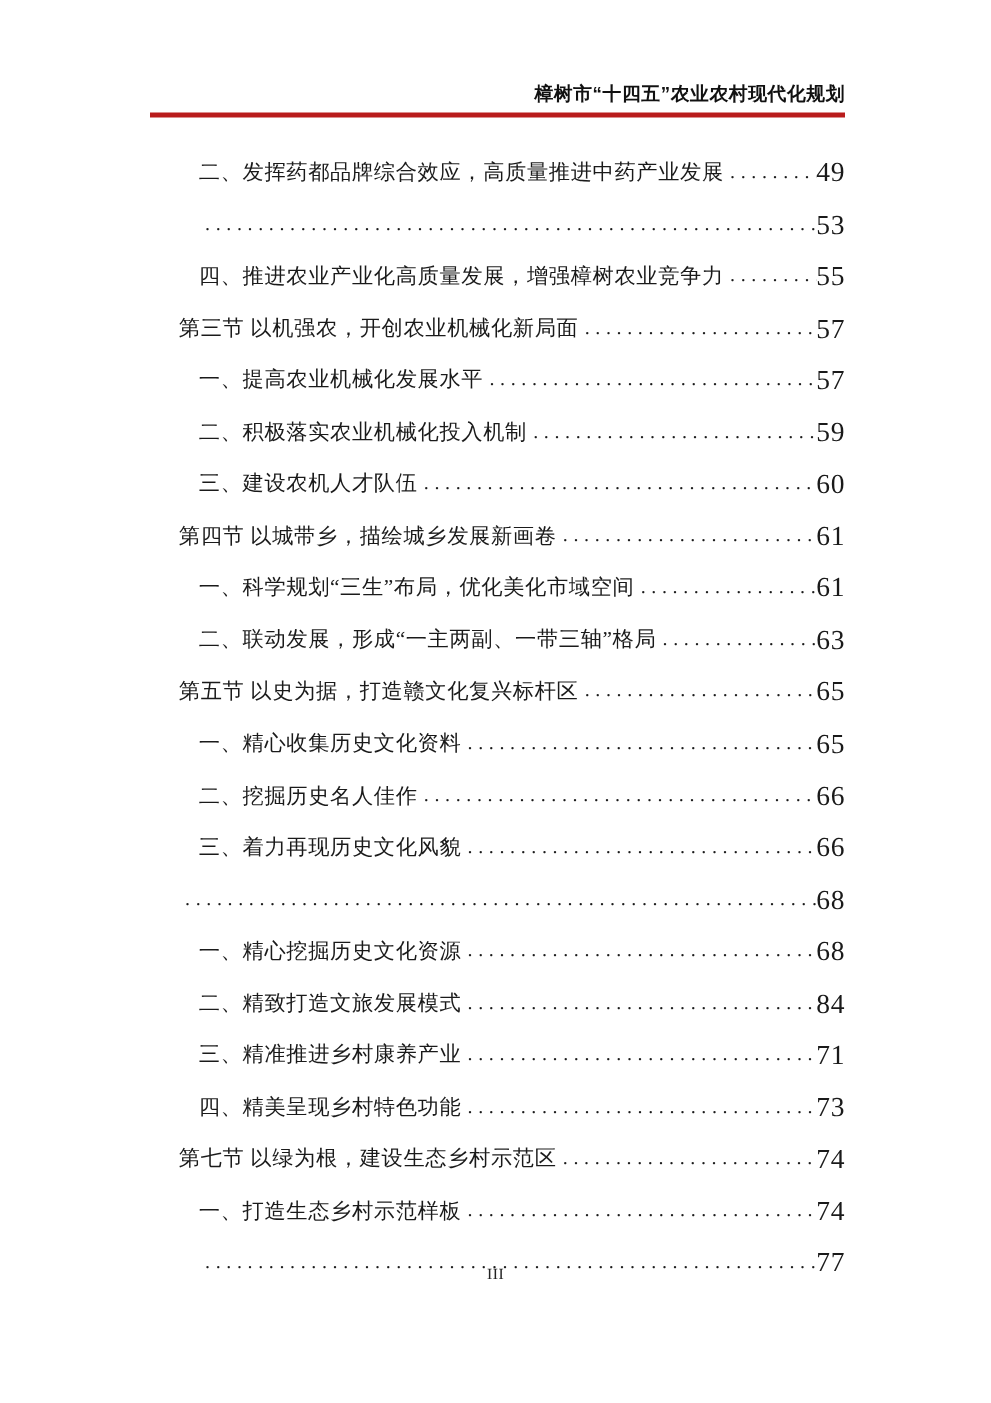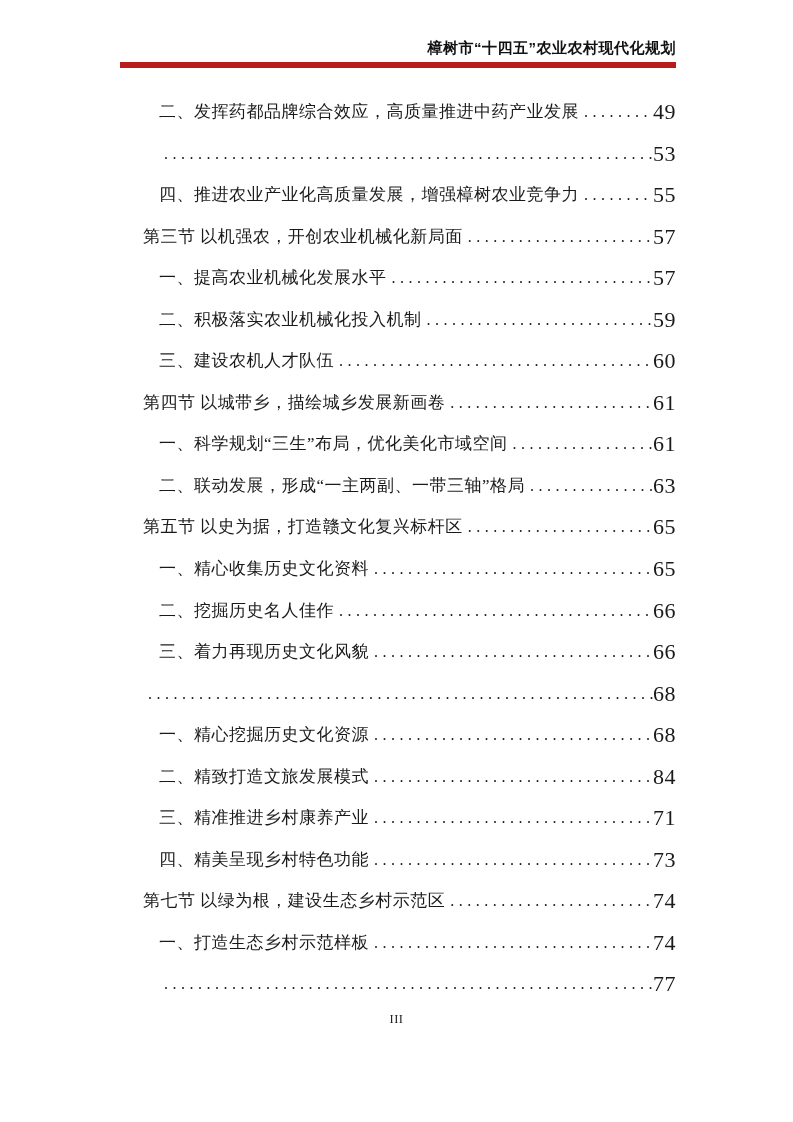--- a/index.html
+++ b/index.html
@@ -19,23 +19,23 @@
     width: 793px;
     height: 1122px;
     position: relative;
   }
   .content {
     margin-left: 120px;
     margin-right: 117px; 
   }
   
   .page-header {
-    padding-top: 40px;
+    padding-top: 68px;
     padding-bottom: 7px;
-    border-bottom: 6px solid #b91c1c;
+    border-bottom: 4px solid #b91c1c;
     text-align: right;
   }
   .header-title {
     font-family: "Liberation Sans", "DejaVu Sans", sans-serif;
     font-weight: bold;
     font-size: 15px;
     line-height: 1;
     letter-spacing: 0.5px;
     color: #111111;
   }

